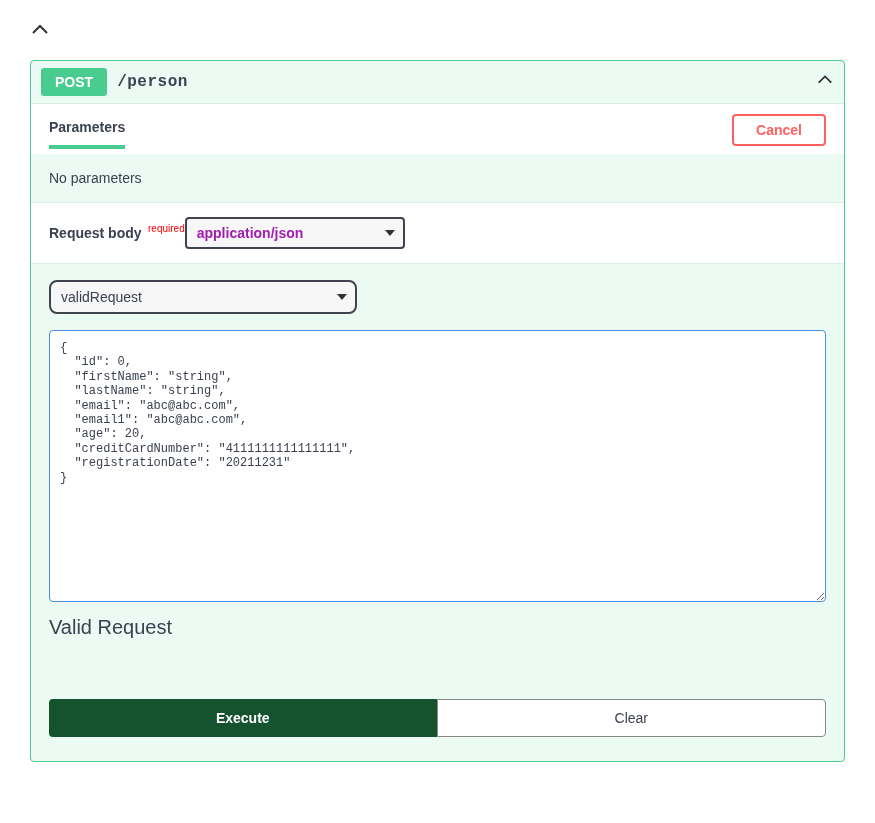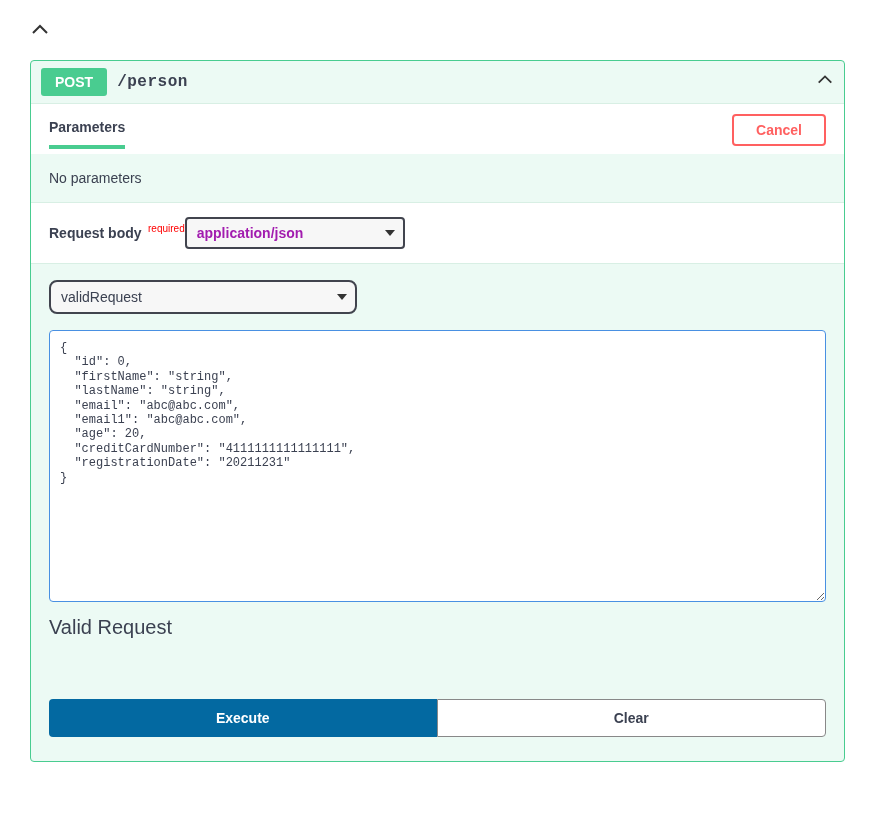--- a/index.html
+++ b/index.html
@@ -182,34 +182,34 @@
       color: #3b4151;
       margin-top: 10px;
     }
     .button-row {
       display: flex;
       margin-top: 60px;
       gap: 0;
     }
     .execute-btn {
       flex: 1;
-      background: #0369a1;
+      background: #14532d;
       color: #fff;
       font-weight: 700;
       font-size: 14px;
       padding: 10px;
       border: none;
       border-radius: 4px 0 0 4px;
       cursor: pointer;
     }
     .clear-btn {
       flex: 1;
       background: #fff;
       color: #3b4151;
-      font-weight: 700;
+      font-weight: 400;
       font-size: 14px;
       padding: 10px;
       border: 1px solid #888;
       border-radius: 0 4px 4px 0;
       cursor: pointer;
     }
   </style>
 </head>
 <body>
 

